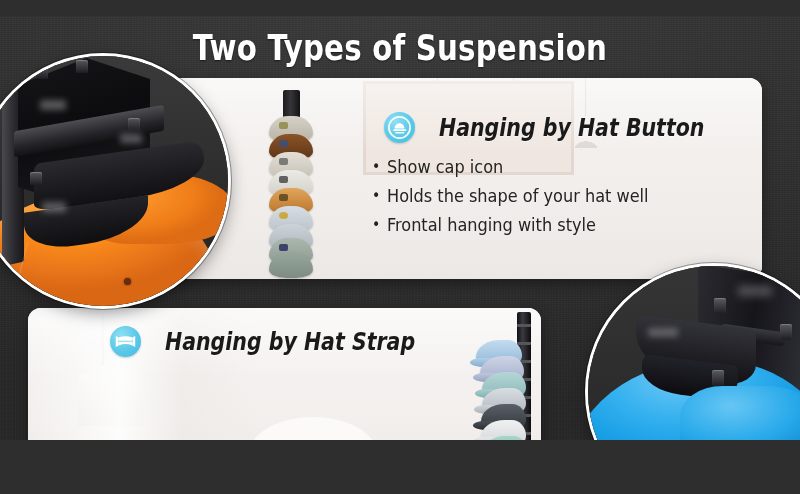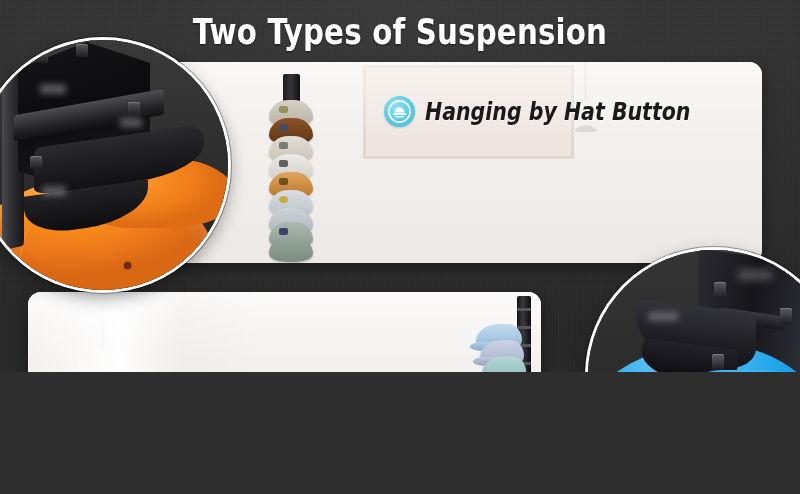--- a/index.html
+++ b/index.html
@@ -2,25 +2,26 @@
 <html><head>
 <meta charset="utf-8">
 <style>
   html,body{margin:0;padding:0;}
   body{
     width:800px;height:494px;overflow:hidden;
     font-family:"Liberation Sans",sans-serif;
     background:#2e2e2e;
   }
   #stage{
-    position:relative;width:800px;height:372px;overflow:hidden;
+    position:relative;width:800px;height:424px;overflow:hidden;
     background:
       repeating-linear-gradient(0deg, rgba(255,255,255,.016) 0 1px, rgba(0,0,0,.02) 1px 2px),
       repeating-linear-gradient(90deg, rgba(255,255,255,.012) 0 1px, rgba(0,0,0,.018) 1px 3px),
       radial-gradient(120% 90% at 50% 0%, #3a3a3a 0%, #323232 45%, #272727 100%);
+    margin-top: 16px;
   }
 
   
   #title{
     position:absolute;left:0;top:12px;width:800px;text-align:center;
     color:#ffffff;
     font-family:"Liberation Sans Narrow","DejaVu Sans Condensed","Liberation Sans",sans-serif;
     font-weight:bold;font-size:35px;letter-spacing:.2px;
     transform:scaleX(.93);transform-origin:50% 50%;
     text-shadow:0 1px 2px rgba(0,0,0,.55);
@@ -84,21 +85,21 @@
   
   #stack2{position:absolute;left:440px;top:0px;width:78px;height:184px;}
   #stack2 .rail{position:absolute;left:49px;top:4px;width:14px;height:170px;border-radius:2px;
     background:linear-gradient(90deg,#101012,#3a3a40 40%,#0d0d0f);}
   #stack2 .slot{position:absolute;left:49px;width:14px;height:3px;background:#55555c;border-radius:1px;}
   #stack2 .scap{position:absolute;height:25px;border-radius:58% 34% 22% 50%/76% 70% 40% 34%;
     box-shadow:0 1px 2px rgba(0,0,0,.2);}
   #stack2 .brim{position:absolute;height:9px;border-radius:50% 6% 6% 60%/80% 60% 60% 80%;}
 
   
-  .head{position:absolute;display:flex;align-items:center;gap:10px;}
+  .head{position:absolute;display:flex;align-items:center;gap:24px;}
   #card1 .head{left:348px;top:34px;}
   #card2 .head{left:82px;top:18px;}
 
   .badge{
     width:31px;height:31px;border-radius:50%;flex:0 0 auto;
     background:radial-gradient(circle at 36% 30%, #8fdff3 0%, #5ac8e8 55%, #41bde2 100%);
     box-shadow:0 1px 2px rgba(0,0,0,.18);
     position:relative;
   }
   .badge svg{position:absolute;left:0;top:0;}
@@ -252,20 +253,25 @@
         <svg width="31" height="31" viewBox="0 0 31 31" aria-hidden="true">
           <circle cx="15.5" cy="15.5" r="10.6" fill="none" stroke="#ffffff" stroke-width="1.7" opacity=".95"></circle>
           <path d="M10.6 16.4c0-2.9 2.2-5.2 4.9-5.2s4.9 2.3 4.9 5.2z" fill="#ffffff"></path>
           <rect x="9.2" y="17.2" width="13.1" height="1.7" rx=".85" fill="#ffffff"></rect>
           <rect x="11.1" y="20.1" width="9.3" height="1.5" rx=".75" fill="#ffffff" opacity=".9"></rect>
         </svg>
       </span>
       <span class="head-text">Hanging by Hat Button</span>
     </div>
 
+    <ul class="bullets">
+      <li>Show cap icon</li>
+      <li>Holds the shape of your hat well</li>
+      <li>Frontal hanging with style</li>
+    </ul>
   </div>
 
   <div class="card" id="card2">
     <div class="photo-bg" id="c2bg"></div>
     <div class="card-sheen"></div>
 
     <div id="stack2">
       <div class="rail"></div>
       <div class="slot" style="top:16px;"></div>
       <div class="slot" style="top:34px;"></div>
@@ -297,20 +303,31 @@
       <div class="scap" style="left:14px;top:128px;width:45px;background:linear-gradient(180deg,#a6d6c9,#7ab6a6);"></div>
       <div class="brim" style="left:6px;top:145px;width:39px;background:linear-gradient(180deg,#98cdbf,#6fa999);"></div>
 
       <div class="scap" style="left:16px;top:144px;width:45px;background:linear-gradient(180deg,#8bc0b0,#5e9a89);"></div>
       <div class="brim" style="left:8px;top:161px;width:39px;background:linear-gradient(180deg,#7eb4a5,#55907f);"></div>
 
       <div class="scap" style="left:22px;top:158px;width:44px;background:linear-gradient(180deg,#adb5ca,#8b93ab);"></div>
       <div class="brim" style="left:16px;top:174px;width:38px;background:linear-gradient(180deg,#a1a9bf,#828aa2);"></div>
     </div>
 
+    <div class="head">
+      <span class="badge">
+        <svg width="31" height="31" viewBox="0 0 31 31" aria-hidden="true">
+          <path d="M8.6 11.6c4.6-1.9 9.2-1.9 13.8 0v7.8c-4.6-1.9-9.2-1.9-13.8 0z" fill="#ffffff"></path>
+          <path d="M8.6 11.6 5.8 9.9v11.2l2.8-1.7z" fill="#ffffff"></path>
+          <path d="M22.4 11.6l2.8-1.7v11.2l-2.8-1.7z" fill="#ffffff"></path>
+          <rect x="8.2" y="14.6" width="14.6" height="1.5" fill="#5ac8e8" opacity=".55"></rect>
+        </svg>
+      </span>
+      <span class="head-text">Hanging by Hat Strap</span>
+    </div>
 
   </div>
 
   <div class="circle" id="circ1">
     <div class="bg"></div>
     <div class="orange"></div>
     <div class="bracket-v"></div>
     <div class="bracket-body"></div>
     <div class="shelf"></div>
     <div class="orange2"></div>

